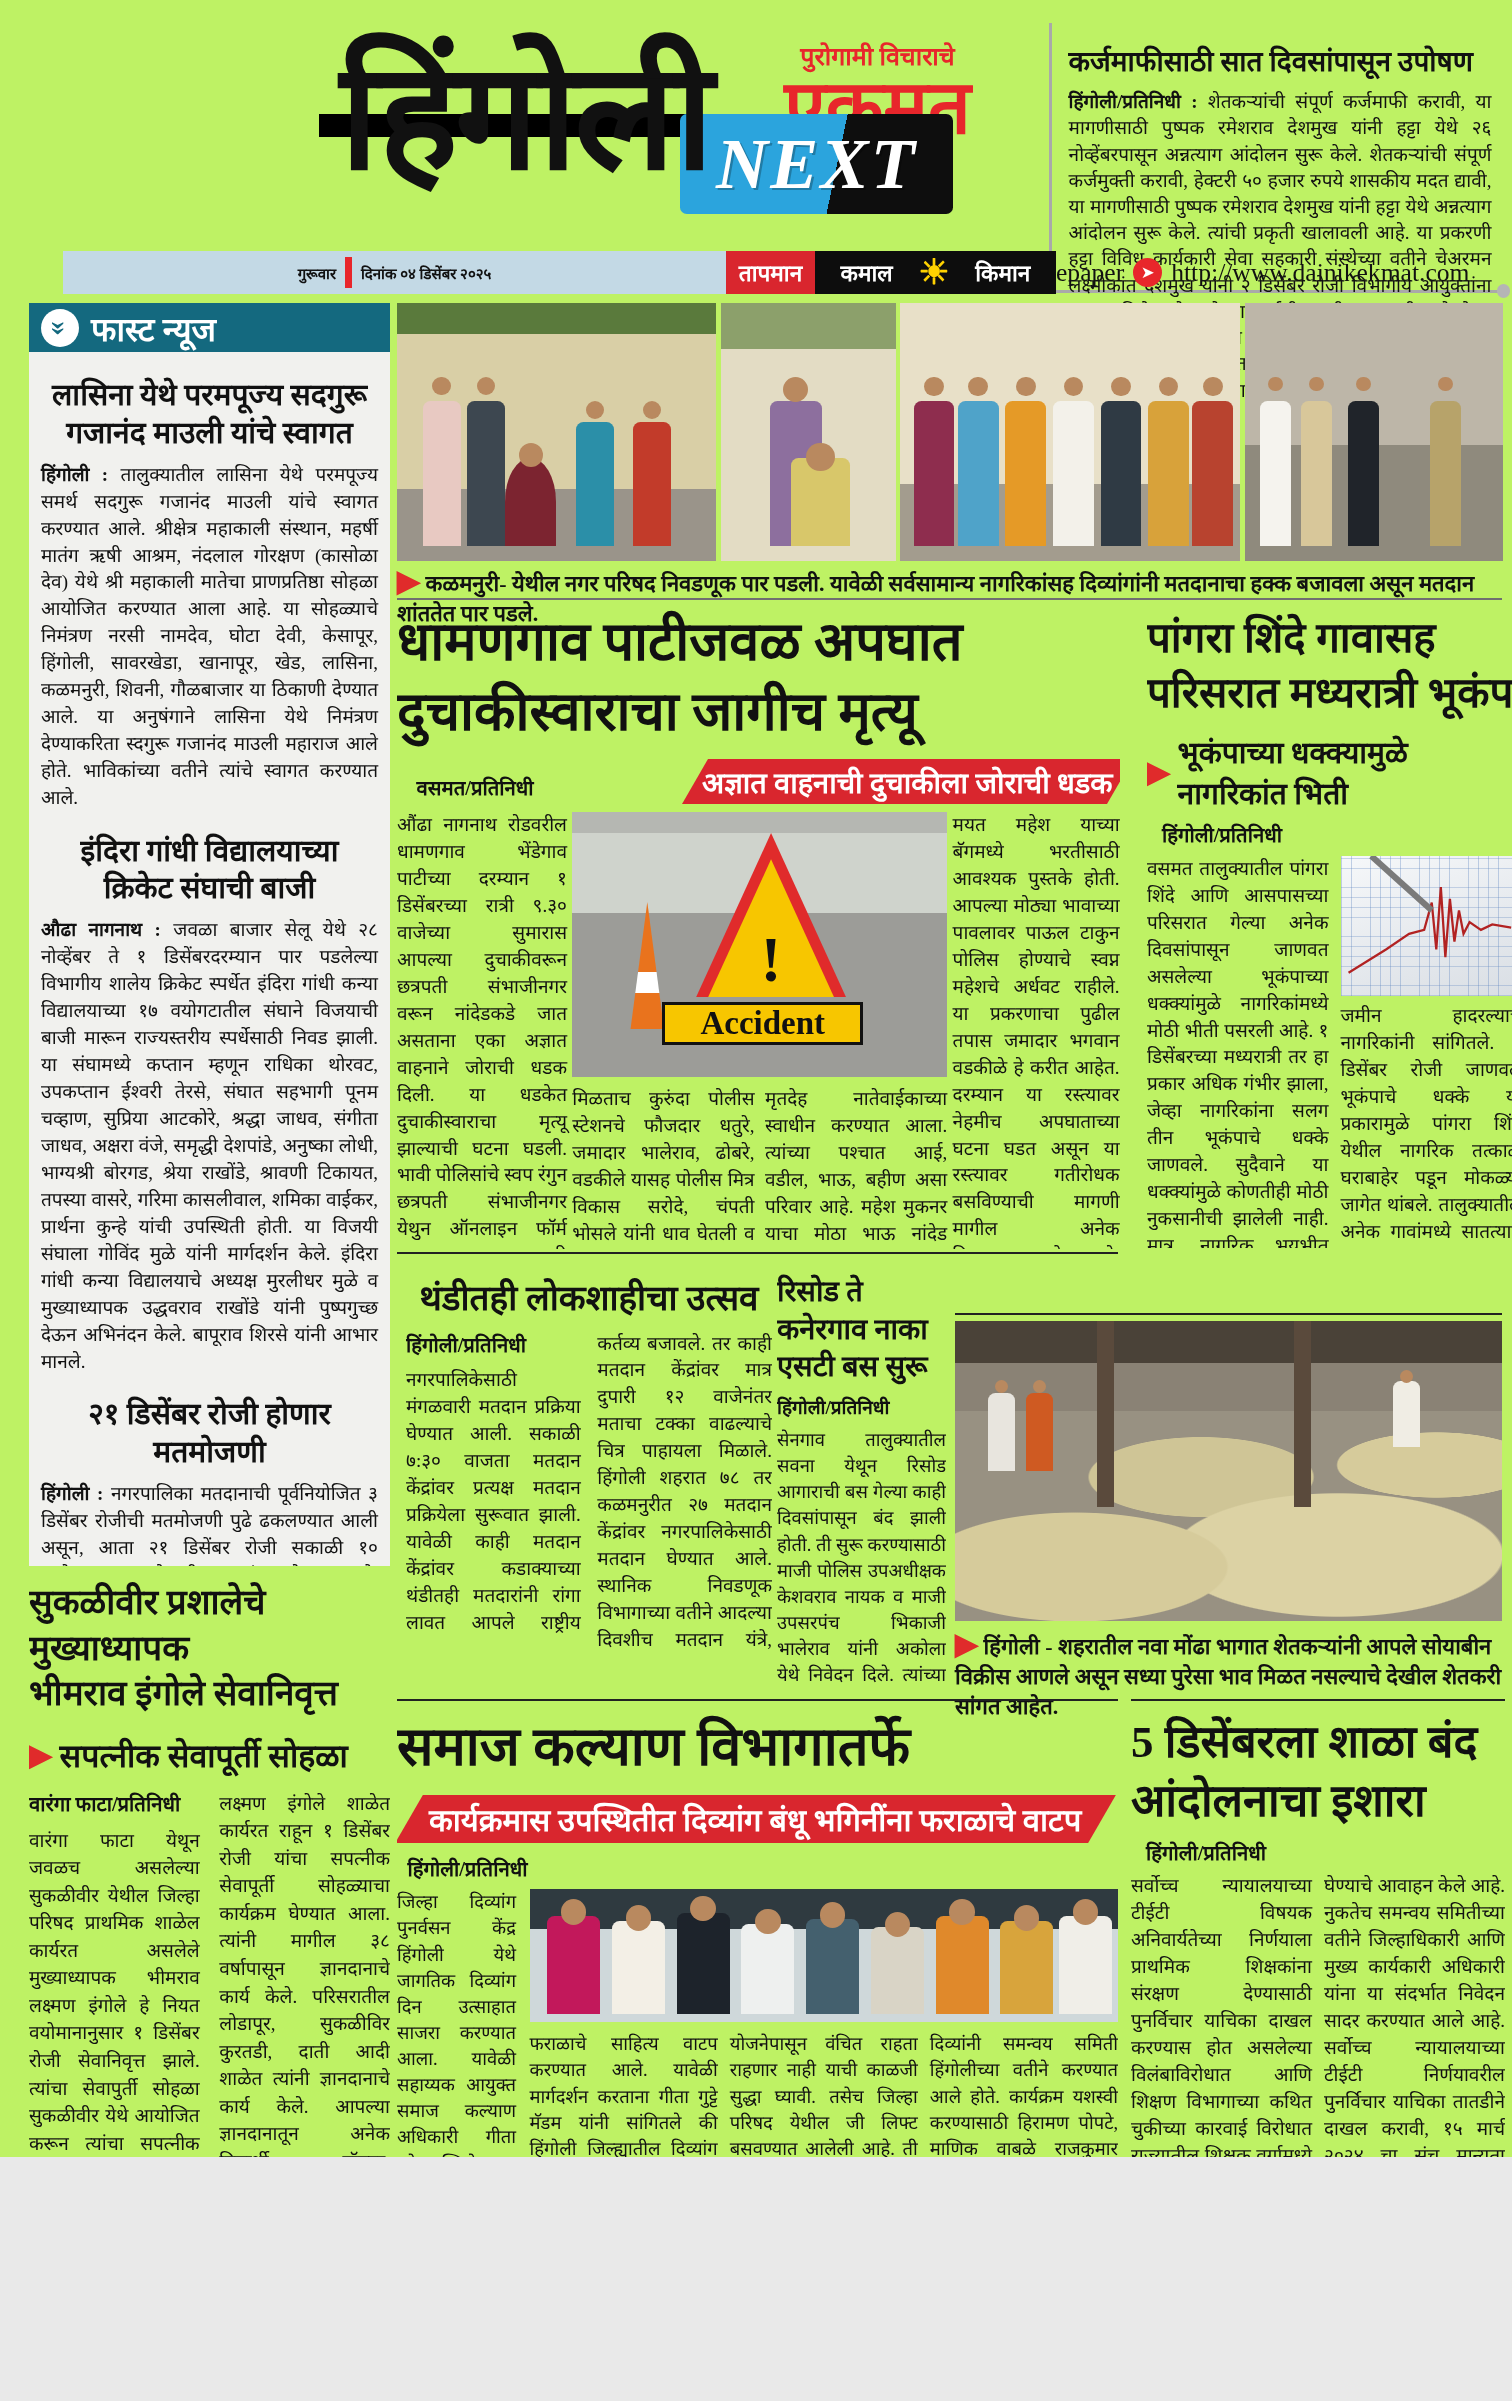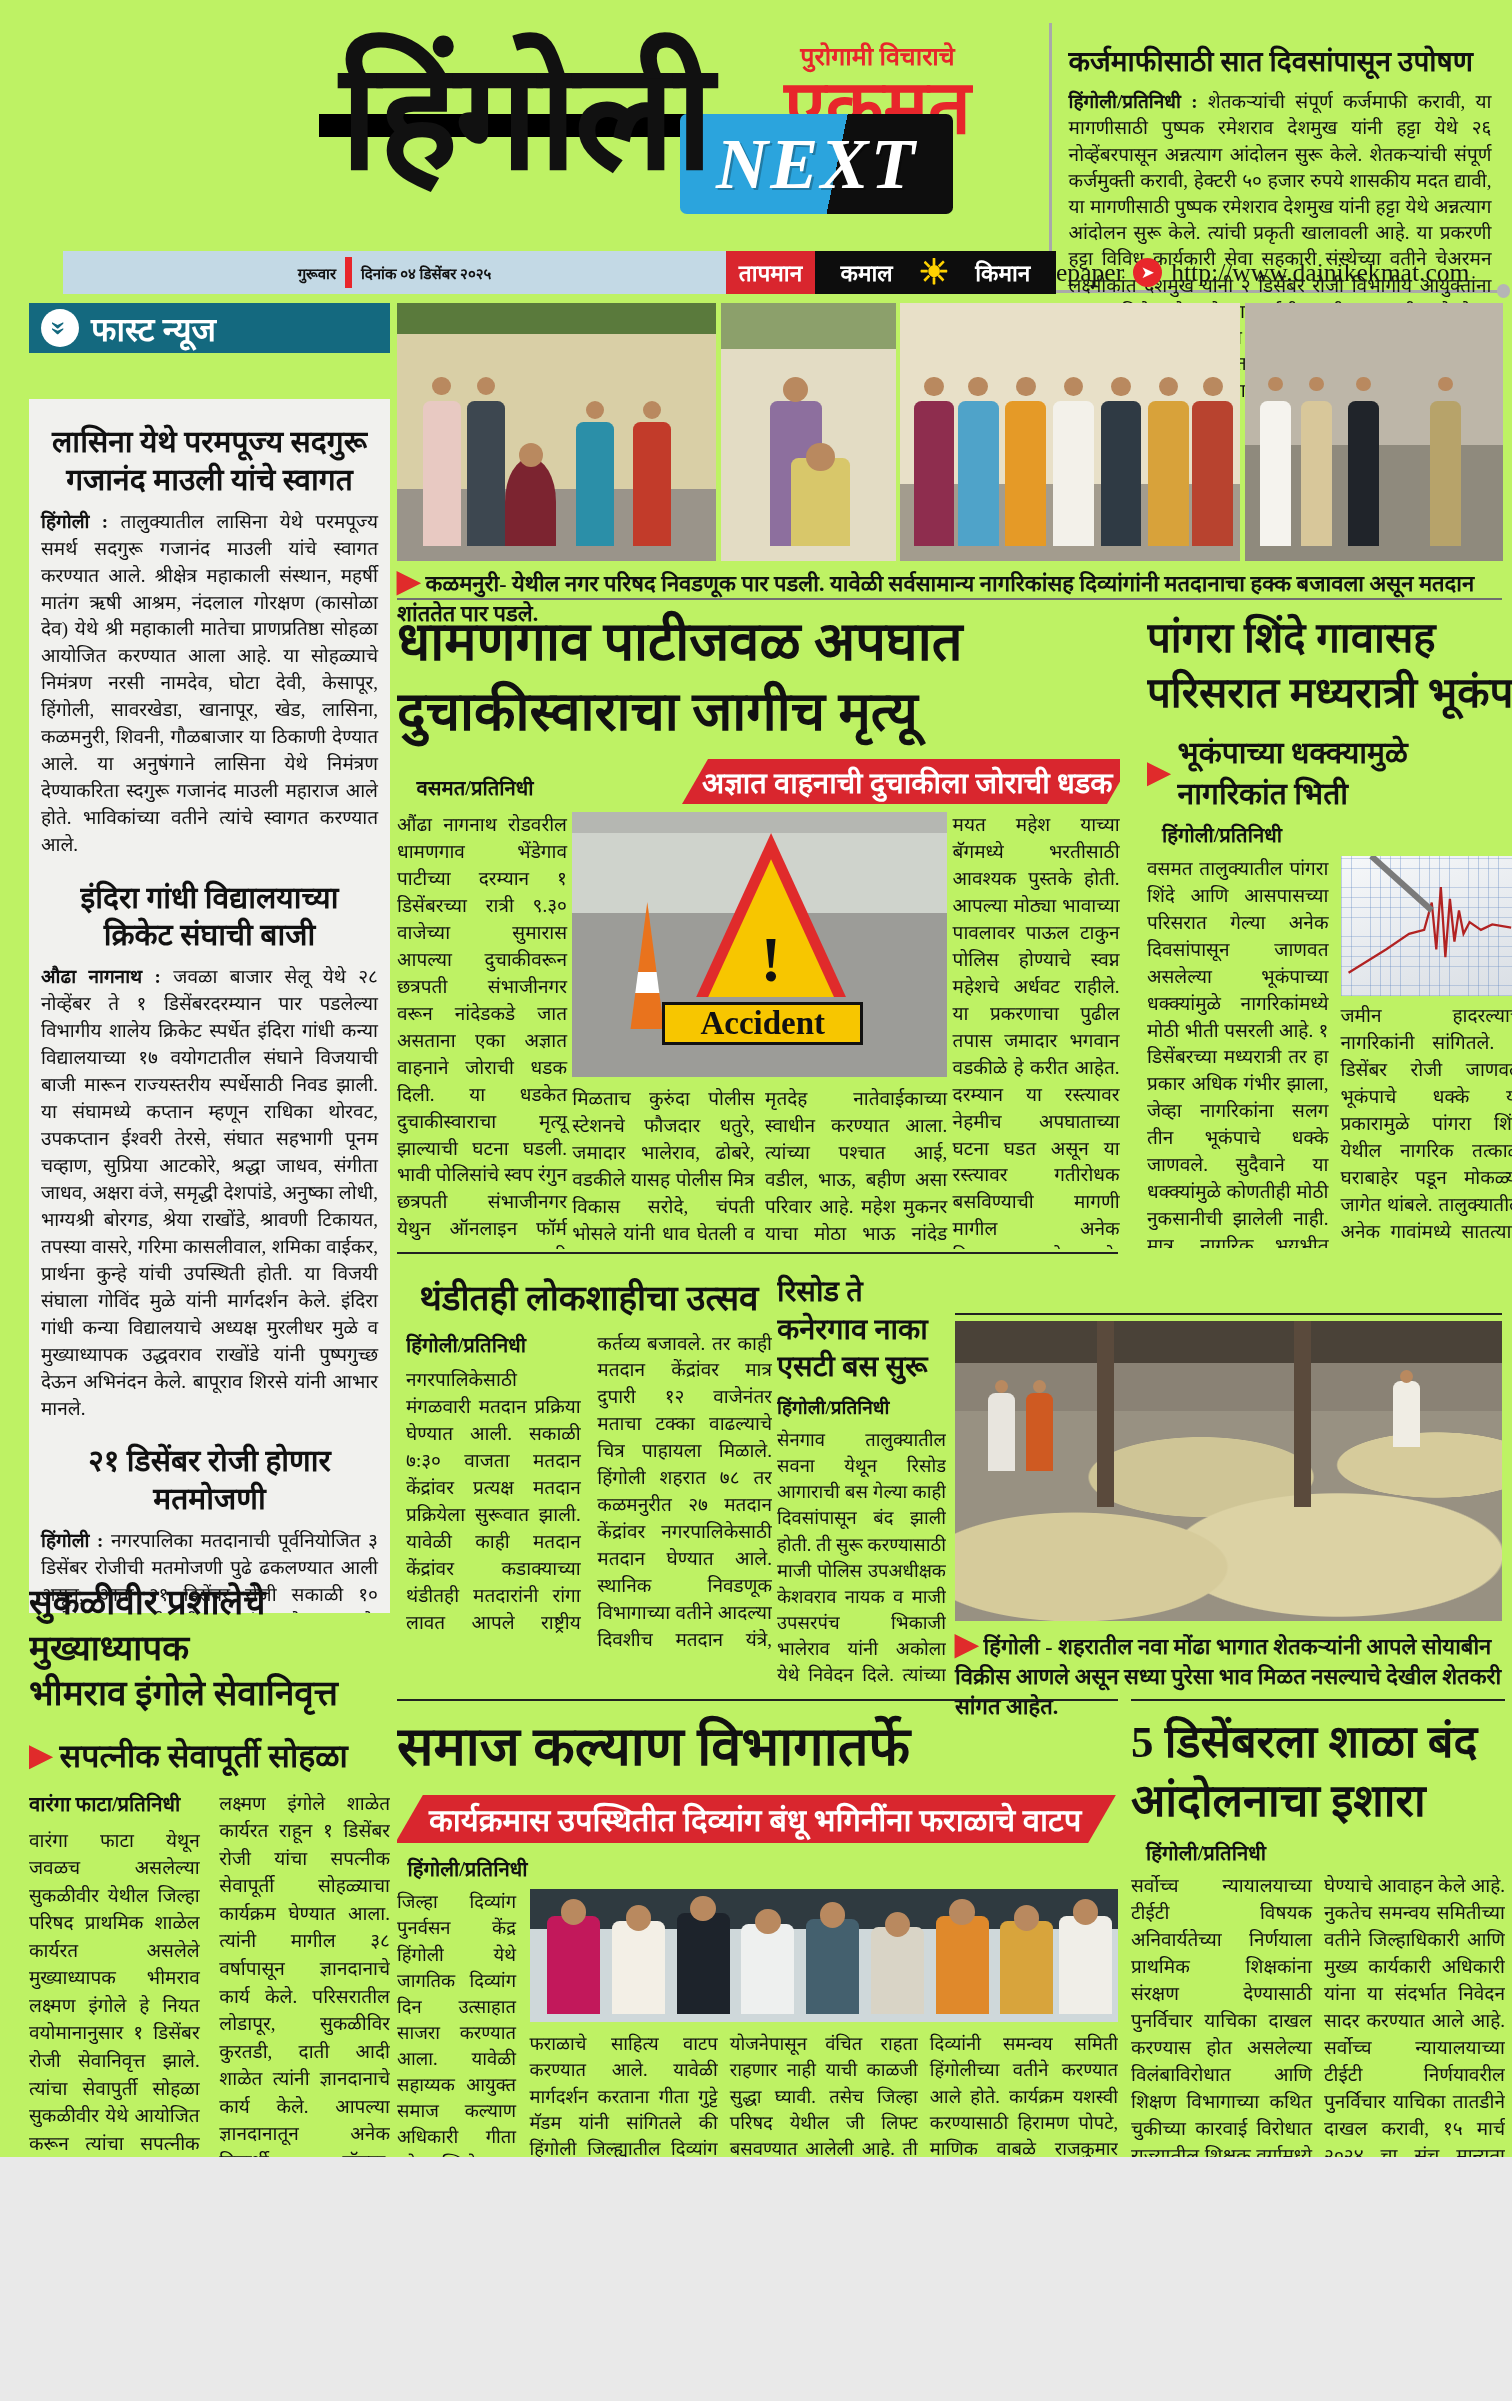--- a/index.html
+++ b/index.html
@@ -34,21 +34,21 @@
   .db-temp{flex:0 0 89px;background:#d9262e;color:#fff;display:flex;align-items:center;justify-content:center;font-size:22.6px;font-weight:800;}
   .db-black{flex:0 0 241px;background:#0d0d0d;color:#fff;display:flex;align-items:center;justify-content:space-evenly;font-size:22.6px;font-weight:800;}
   .sun{color:#ffd200;font-size:35px;line-height:1;}
   .db-epaper{flex:1;display:flex;align-items:center;justify-content:center;gap:9px;font-size:25.6px;}
   .ep-icon{width:29px;height:29px;border-radius:50%;background:#e8262b;color:#fff;display:flex;align-items:center;justify-content:center;font-size:16.6px;}
   
   .fn-header{left:29px;top:303px;width:361px;height:50px;background:#14697f;color:#fff;display:flex;align-items:center;
      gap:12px;padding-left:12px;box-sizing:border-box;font-size:33px;font-weight:800;}
   .fn-circle{width:38px;height:38px;border-radius:50%;background:#fff;color:#14697f;display:flex;align-items:center;justify-content:center;flex:0 0 auto;}
   .fn-circle span{display:block;transform:rotate(90deg);font-weight:900;font-size:29px;line-height:1;}
-  .fn-box{left:29px;top:352px;width:361px;height:1214px;background:#f1f1ee;padding:4.5px 12px;box-sizing:border-box;overflow:hidden;margin-top:47px;}
+  .fn-box{left:29px;top:352px;width:361px;height:1214px;background:#f1f1ee;padding:4.5px 12px;box-sizing:border-box;overflow:hidden;}
   .fn-title{text-align:center;font-weight:800;font-size:30px;line-height:1.25;margin:19.6px 4.5px 10.5px;}
   .fn-body{font-size:19px;line-height:1.42;}
   .dl{font-weight:800;}
   
   .retire{left:29px;top:1580px;width:361px;height:773px;overflow:hidden;}
   .retire-title{font-size:35px;font-weight:800;line-height:1.3;}
   .subhead{display:flex;align-items:center;gap:7.5px;font-size:32px;font-weight:800;margin:16.6px 0 13.6px;}
   .tri{color:#e02b2b;font-size:30px;line-height:1;}
   .retire-body{columns:2;column-gap:19.6px;font-size:19px;line-height:1.45;height:580px;}
   .byline{font-weight:800;font-size:20.3px;margin:0 0 7.5px 0;}

